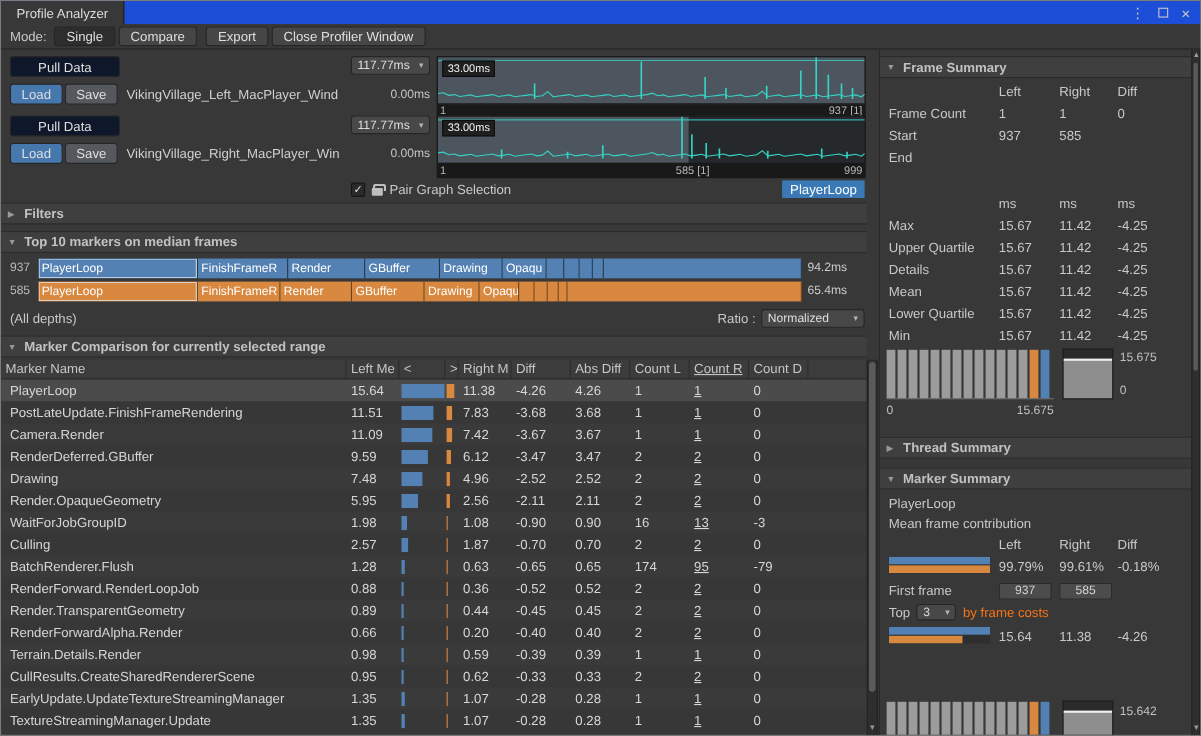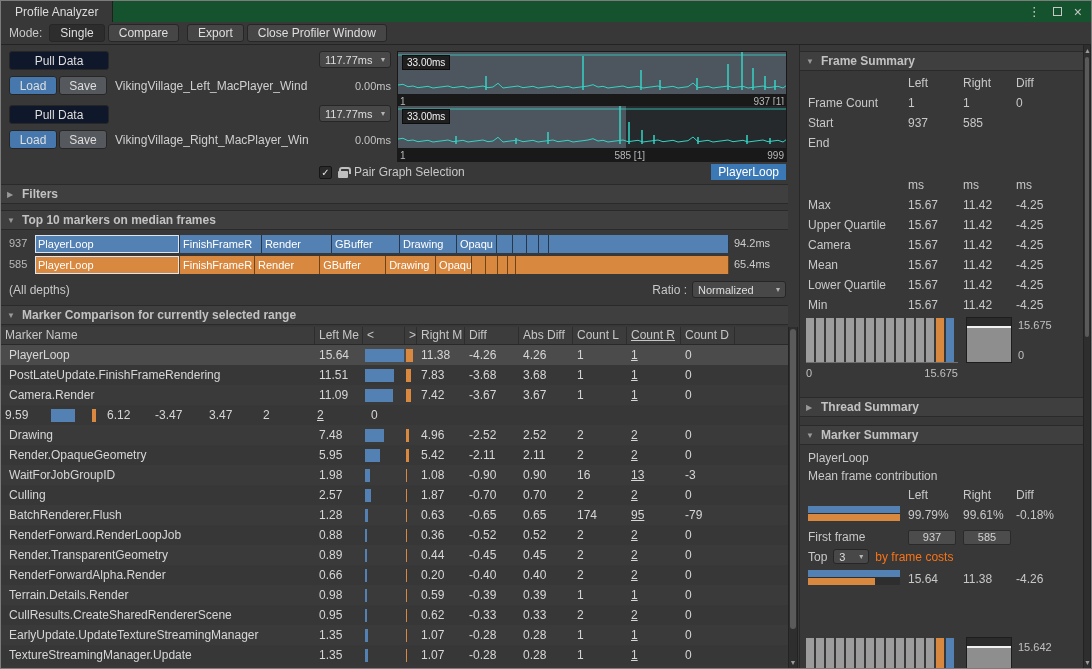--- a/index.html
+++ b/index.html
@@ -1,21 +1,21 @@
 <!DOCTYPE html>
 <html><head>
 <meta charset="utf-8">
 <style>
   * { margin:0; padding:0; box-sizing:border-box; }
   html,body { width:1092px; height:669px; overflow:hidden; }
   body { background:#4a4a4a; font-family:"Liberation Sans","DejaVu Sans",sans-serif; font-size:12px; }
   .window { position:absolute; top:0; left:0; width:1092px; height:669px; background:#383838; border:1px solid #7c7c7c; }
 
   
-  .tabbar { position:absolute; top:0; left:0; right:0; height:21px; background:#14532d; display:flex; }
+  .tabbar { position:absolute; top:0; left:0; right:0; height:21px; background:#1d4ed8; display:flex; }
   .tab { background:#383838; padding:0 14px; display:flex; align-items:center; font-size:12px; color:#dcdcdc; border-right:1px solid #1f1f1f; }
   .win-icons { margin-left:auto; display:flex; align-items:center; gap:12px; padding-right:9px; color:#c8c8c8; }
   .kebab { font-size:13px; }
   .sqicon { width:9px; height:9px; border:1px solid #c8c8c8; display:inline-block; }
   .xicon { font-size:14px; line-height:10px; }
 
   
   .modebar { position:absolute; top:21px; left:0; right:0; height:23px; background:#383838; border-bottom:1px solid #242424; display:flex; align-items:center; color:#c8c8c8; padding-left:8px; gap:3px; }
   .btn { height:18px; padding:0 10px; background:#464646; border:1px solid #262626; border-radius:3px; color:#dfdfdf; font-size:12px; font-family:inherit; display:inline-flex; align-items:center; justify-content:center; white-space:nowrap; }
   .btn.activebtn { background:#2d2d2d; }
@@ -318,20 +318,21 @@
             </div>
             <div class="cell num c4">7.42</div>
             <div class="cell num c5">-3.67</div>
             <div class="cell num c6">3.67</div>
             <div class="cell num c7">1</div>
             <div class="cell num c8">1</div>
             <div class="cell num c9">0</div>
             <div class="cell cf"></div>
           </div>
           <div class="trow">
+            <div class="cell name c0">RenderDeferred.GBuffer</div>
             <div class="cell num c1">9.59</div>
             <div class="cell c2">
               <div class="lbar" style="width: 23.9px;"></div>
             </div>
             <div class="cell c3">
               <div class="rbar" style="width: 3.9px;"></div>
             </div>
             <div class="cell num c4">6.12</div>
             <div class="cell num c5">-3.47</div>
             <div class="cell num c6">3.47</div>
@@ -359,21 +360,21 @@
           </div>
           <div class="trow">
             <div class="cell name c0">Render.OpaqueGeometry</div>
             <div class="cell num c1">5.95</div>
             <div class="cell c2">
               <div class="lbar" style="width: 14.8px;"></div>
             </div>
             <div class="cell c3">
               <div class="rbar" style="width: 2.5px;"></div>
             </div>
-            <div class="cell num c4">5.42</div>
+            <div class="cell num c4">2.56</div>
             <div class="cell num c5">-2.11</div>
             <div class="cell num c6">2.11</div>
             <div class="cell num c7">2</div>
             <div class="cell num c8">2</div>
             <div class="cell num c9">0</div>
             <div class="cell cf"></div>
           </div>
           <div class="trow">
             <div class="cell name c0">WaitForJobGroupID</div>
             <div class="cell num c1">1.98</div>
@@ -597,21 +598,21 @@
             <span>11.42</span>
             <span>-4.25</span>
           </div>
           <div class="rp-row">
             <span>Upper Quartile</span>
             <span>15.67</span>
             <span>11.42</span>
             <span>-4.25</span>
           </div>
           <div class="rp-row">
-            <span>Camera</span>
+            <span>Details</span>
             <span>15.67</span>
             <span>11.42</span>
             <span>-4.25</span>
           </div>
           <div class="rp-row">
             <span>Mean</span>
             <span>15.67</span>
             <span>11.42</span>
             <span>-4.25</span>
           </div>

